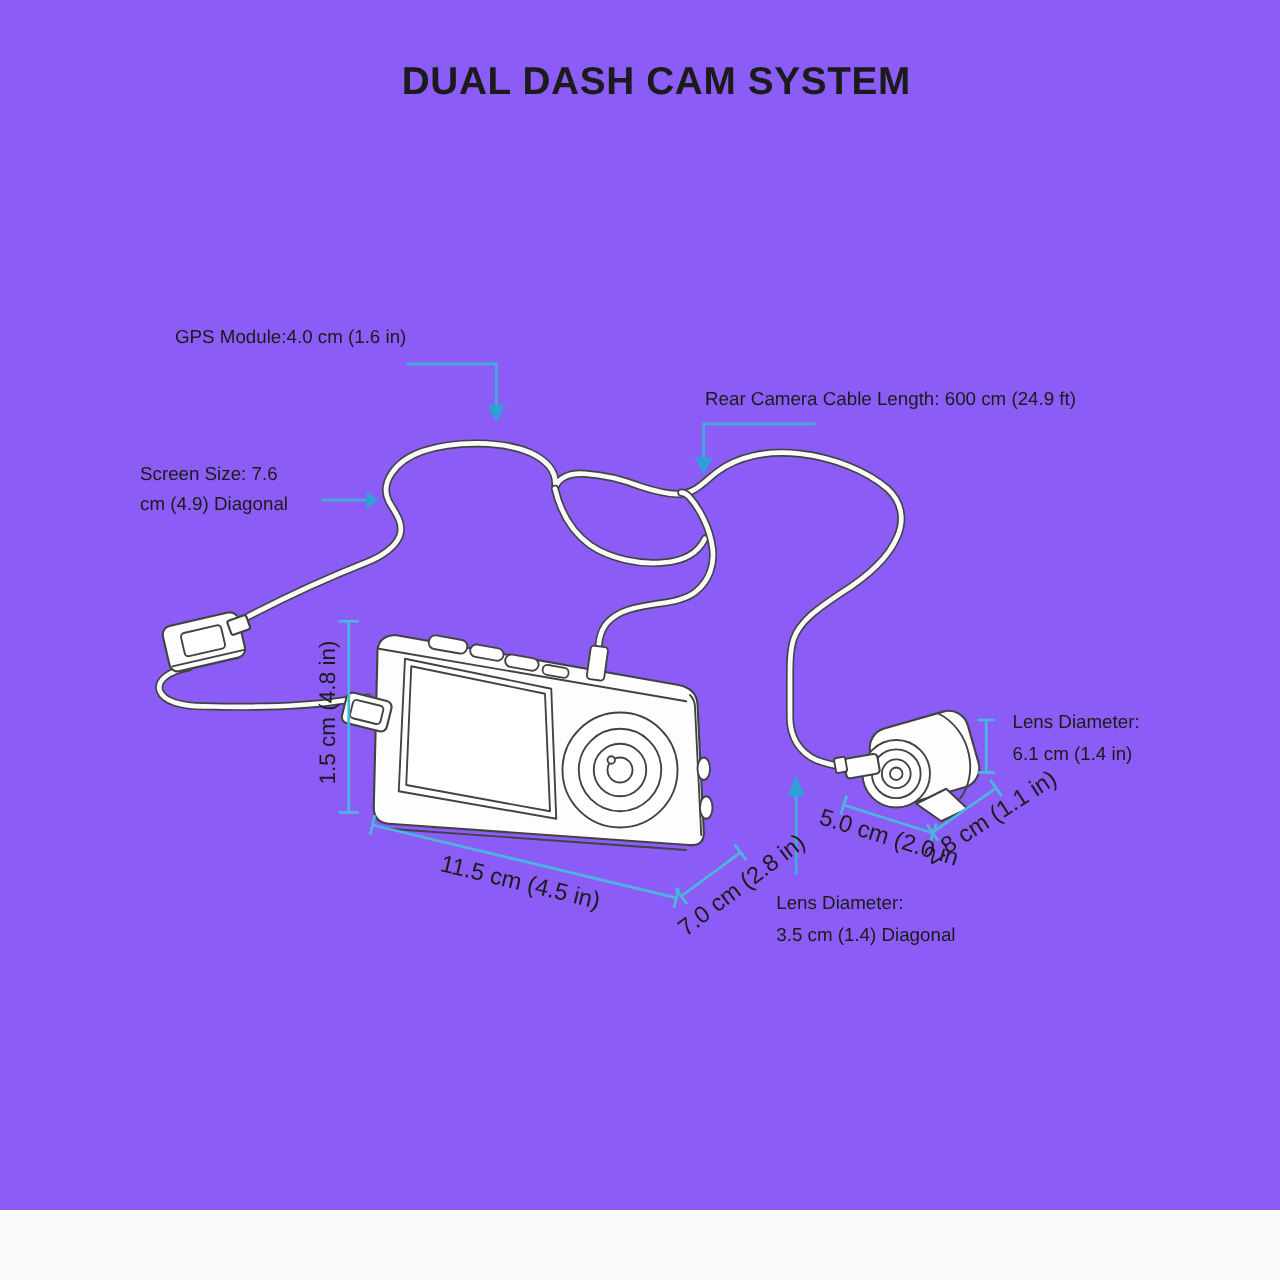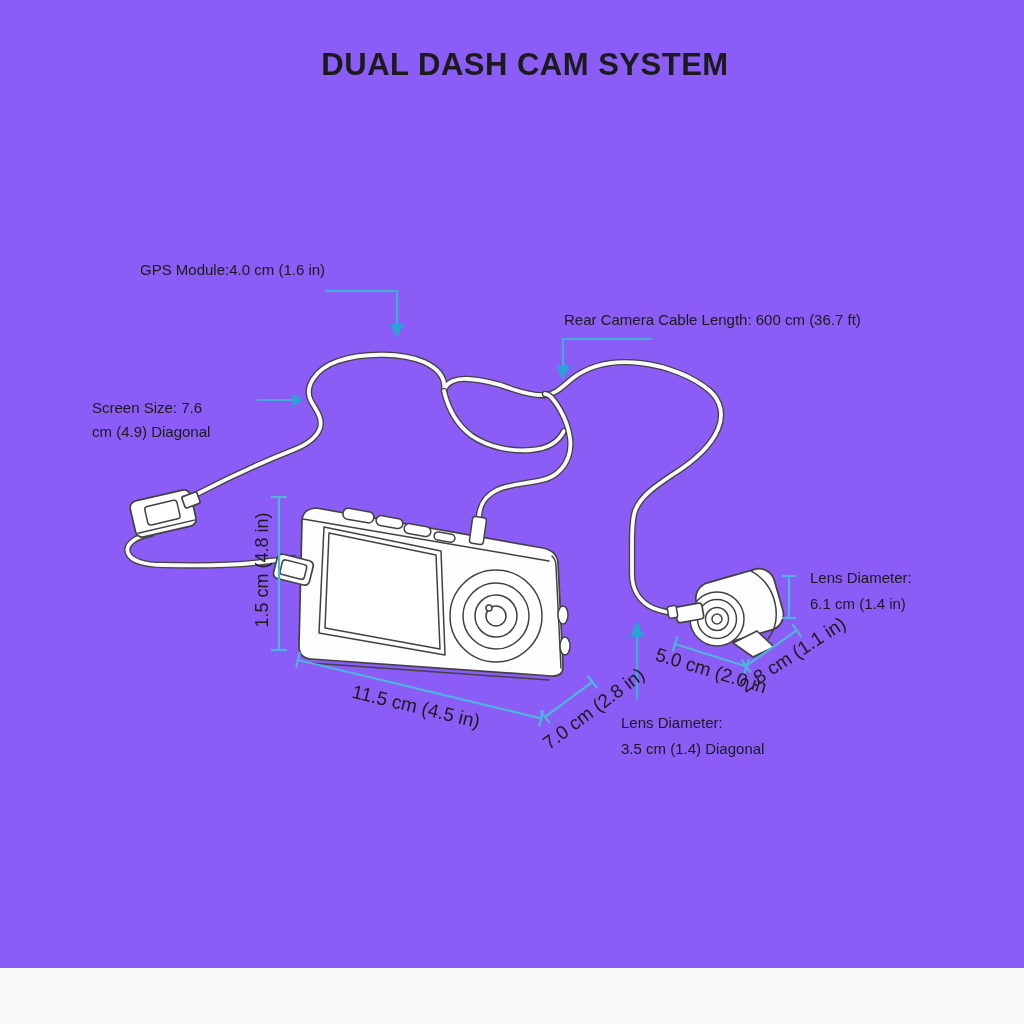--- a/index.html
+++ b/index.html
@@ -159,23 +159,23 @@
     <g>
       <line class="stem" x1="637" y1="700" x2="637" y2="634"></line>
       <polygon class="arr" points="637,620 630,637 644,637"></polygon>
     </g>
   </svg>
 
   <div class="title">DUAL DASH CAM SYSTEM</div>
 
   <div class="lbl" style="left:140px; top:258px;">GPS Module:4.0 cm (1.6 in)</div>
 
-  <div class="lbl" style="left:564px; top:308px;">Rear Camera Cable Length: 600 cm (36.7 ft)</div>
+  <div class="lbl" style="left:564px; top:308px;">Rear Camera Cable Length: 600 cm (24.9 ft)</div>
 
-  <div class="lbl" style="left:92px; top:368px;margin-top:28px;">
+  <div class="lbl" style="left:112px; top:368px;">
     <div>Screen Size: 7.6</div>
     <div>cm (4.9) Diagonal</div>
   </div>
 
   <div class="lbl" style="left:810px; top:565px; line-height:26px;">
     <div>Lens Diameter:</div>
     <div>6.1 cm (1.4 in)</div>
   </div>
 
   <div class="lbl" style="left:621px; top:710px; line-height:26px;">

